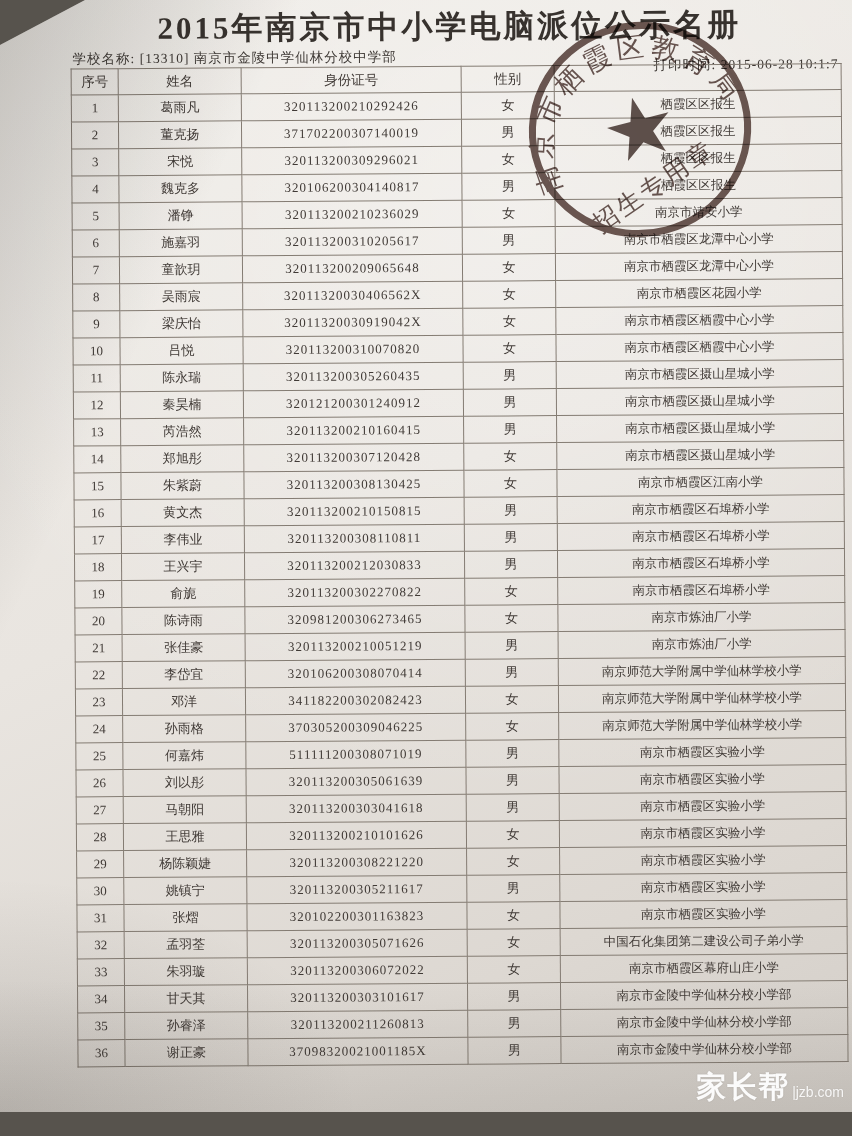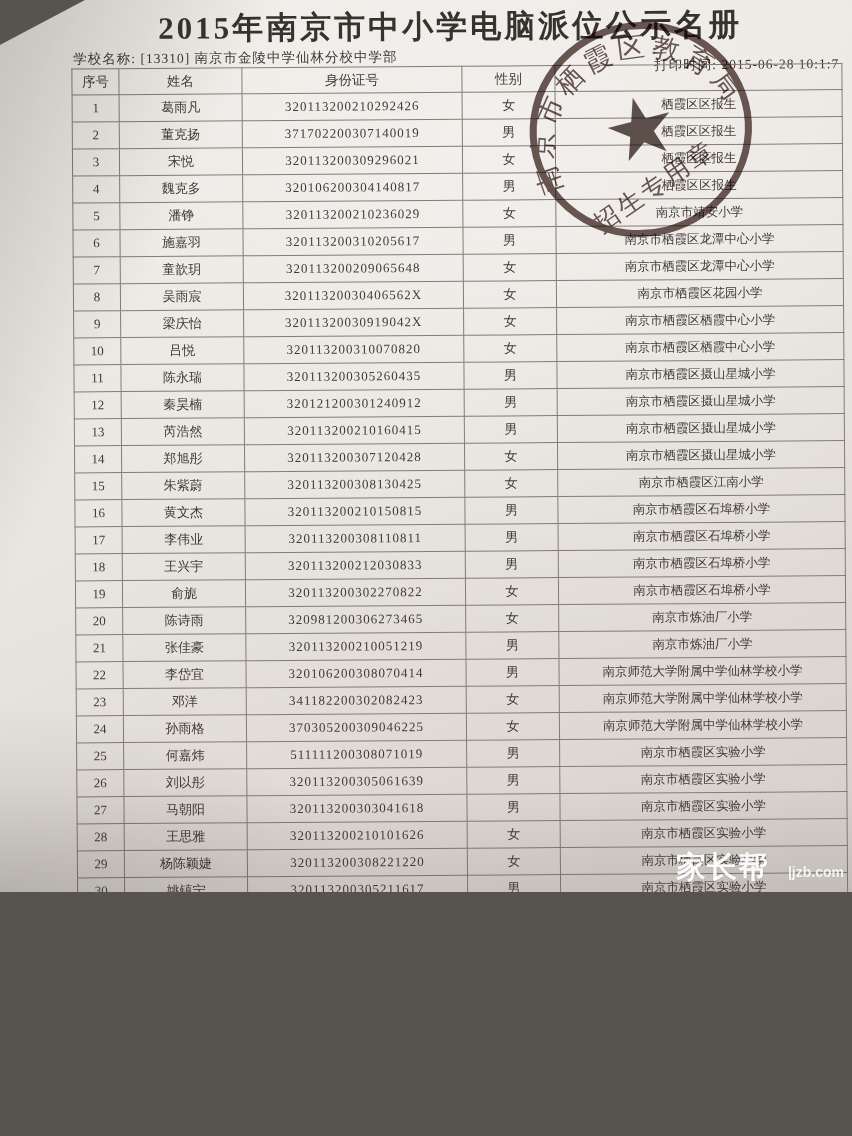--- a/index.html
+++ b/index.html
@@ -1,21 +1,21 @@
 <!DOCTYPE html>
 <html><head>
 <meta charset="utf-8">
 <style>
   html,body{margin:0;padding:0;}
   body{
     width:852px;height:1136px;overflow:hidden;
     background:#57534d;
     font-family:"Liberation Serif","DejaVu Serif",serif;
   }
-  .photo{position:relative;width:852px;height:892px;}
+  .photo{position:relative;width:852px;height:1112px;}
   
   .paper{
     position:absolute;inset:0;
     background:
       radial-gradient(120% 90% at 60% 18%, rgba(255,255,255,.35), rgba(255,255,255,0) 60%),
       linear-gradient(155deg,#efece7 0%,#e9e5e0 45%,#ddd8d2 80%,#d3cec8 100%);
     clip-path:polygon(85px 0, 100% 0, 100% 100%, 0 100%, 0 45px);
   }
   .shade{
     position:absolute;inset:0;pointer-events:none;
@@ -62,21 +62,21 @@
     pointer-events:none;
   }
   .watermark{
     position:absolute;right:8px;bottom:4px;
     font-family:"Liberation Sans","DejaVu Sans",sans-serif;
     color:rgba(255,255,255,.95);
     display:flex;align-items:baseline;
     text-shadow:0 0 2px rgba(0,0,0,.12);
   }
   .watermark .brand{font-size:30px;font-weight:bold;letter-spacing:1px;}
-  .watermark .site{font-size:14px;margin-left:19px;font-weight:bold;opacity:.92;}
+  .watermark .site{font-size:14px;margin-left:3px;font-weight:normal;opacity:.92;}
 </style>
 </head>
 <body>
 
 <div class="photo">
   <div class="paper">
     <div class="content">
 
       <div class="title">2015年南京市中小学电脑派位公示名册</div>
 

